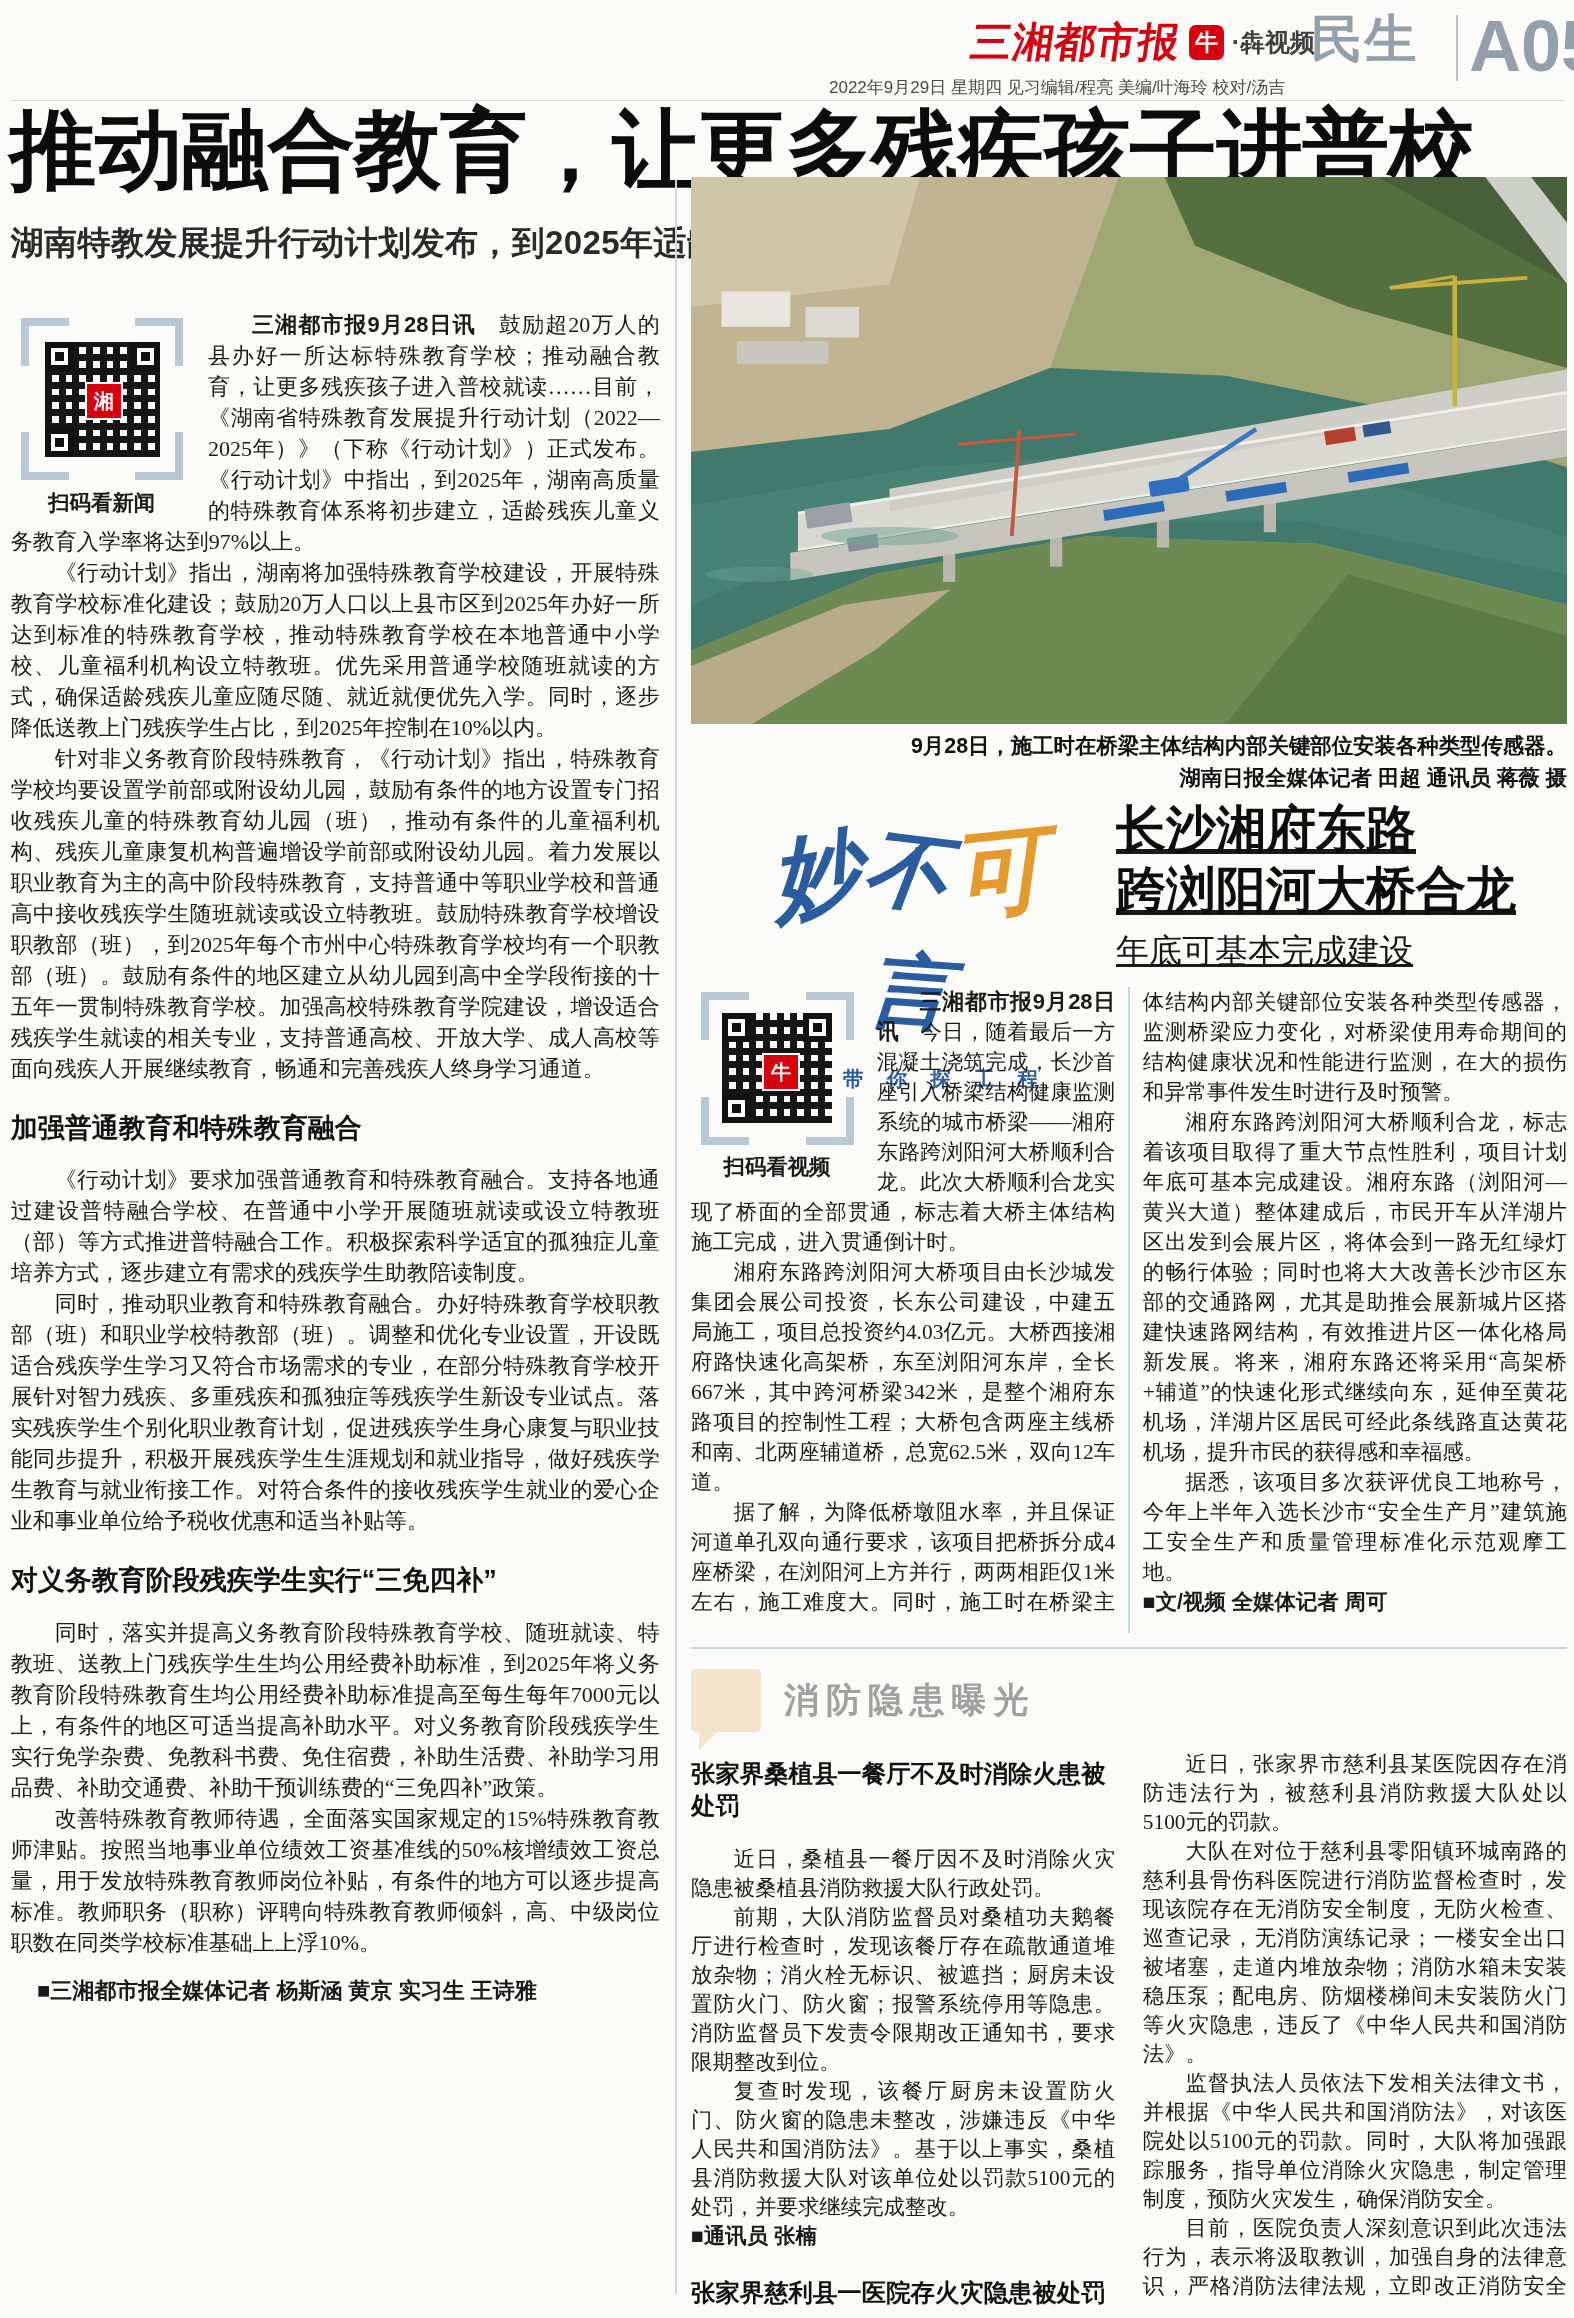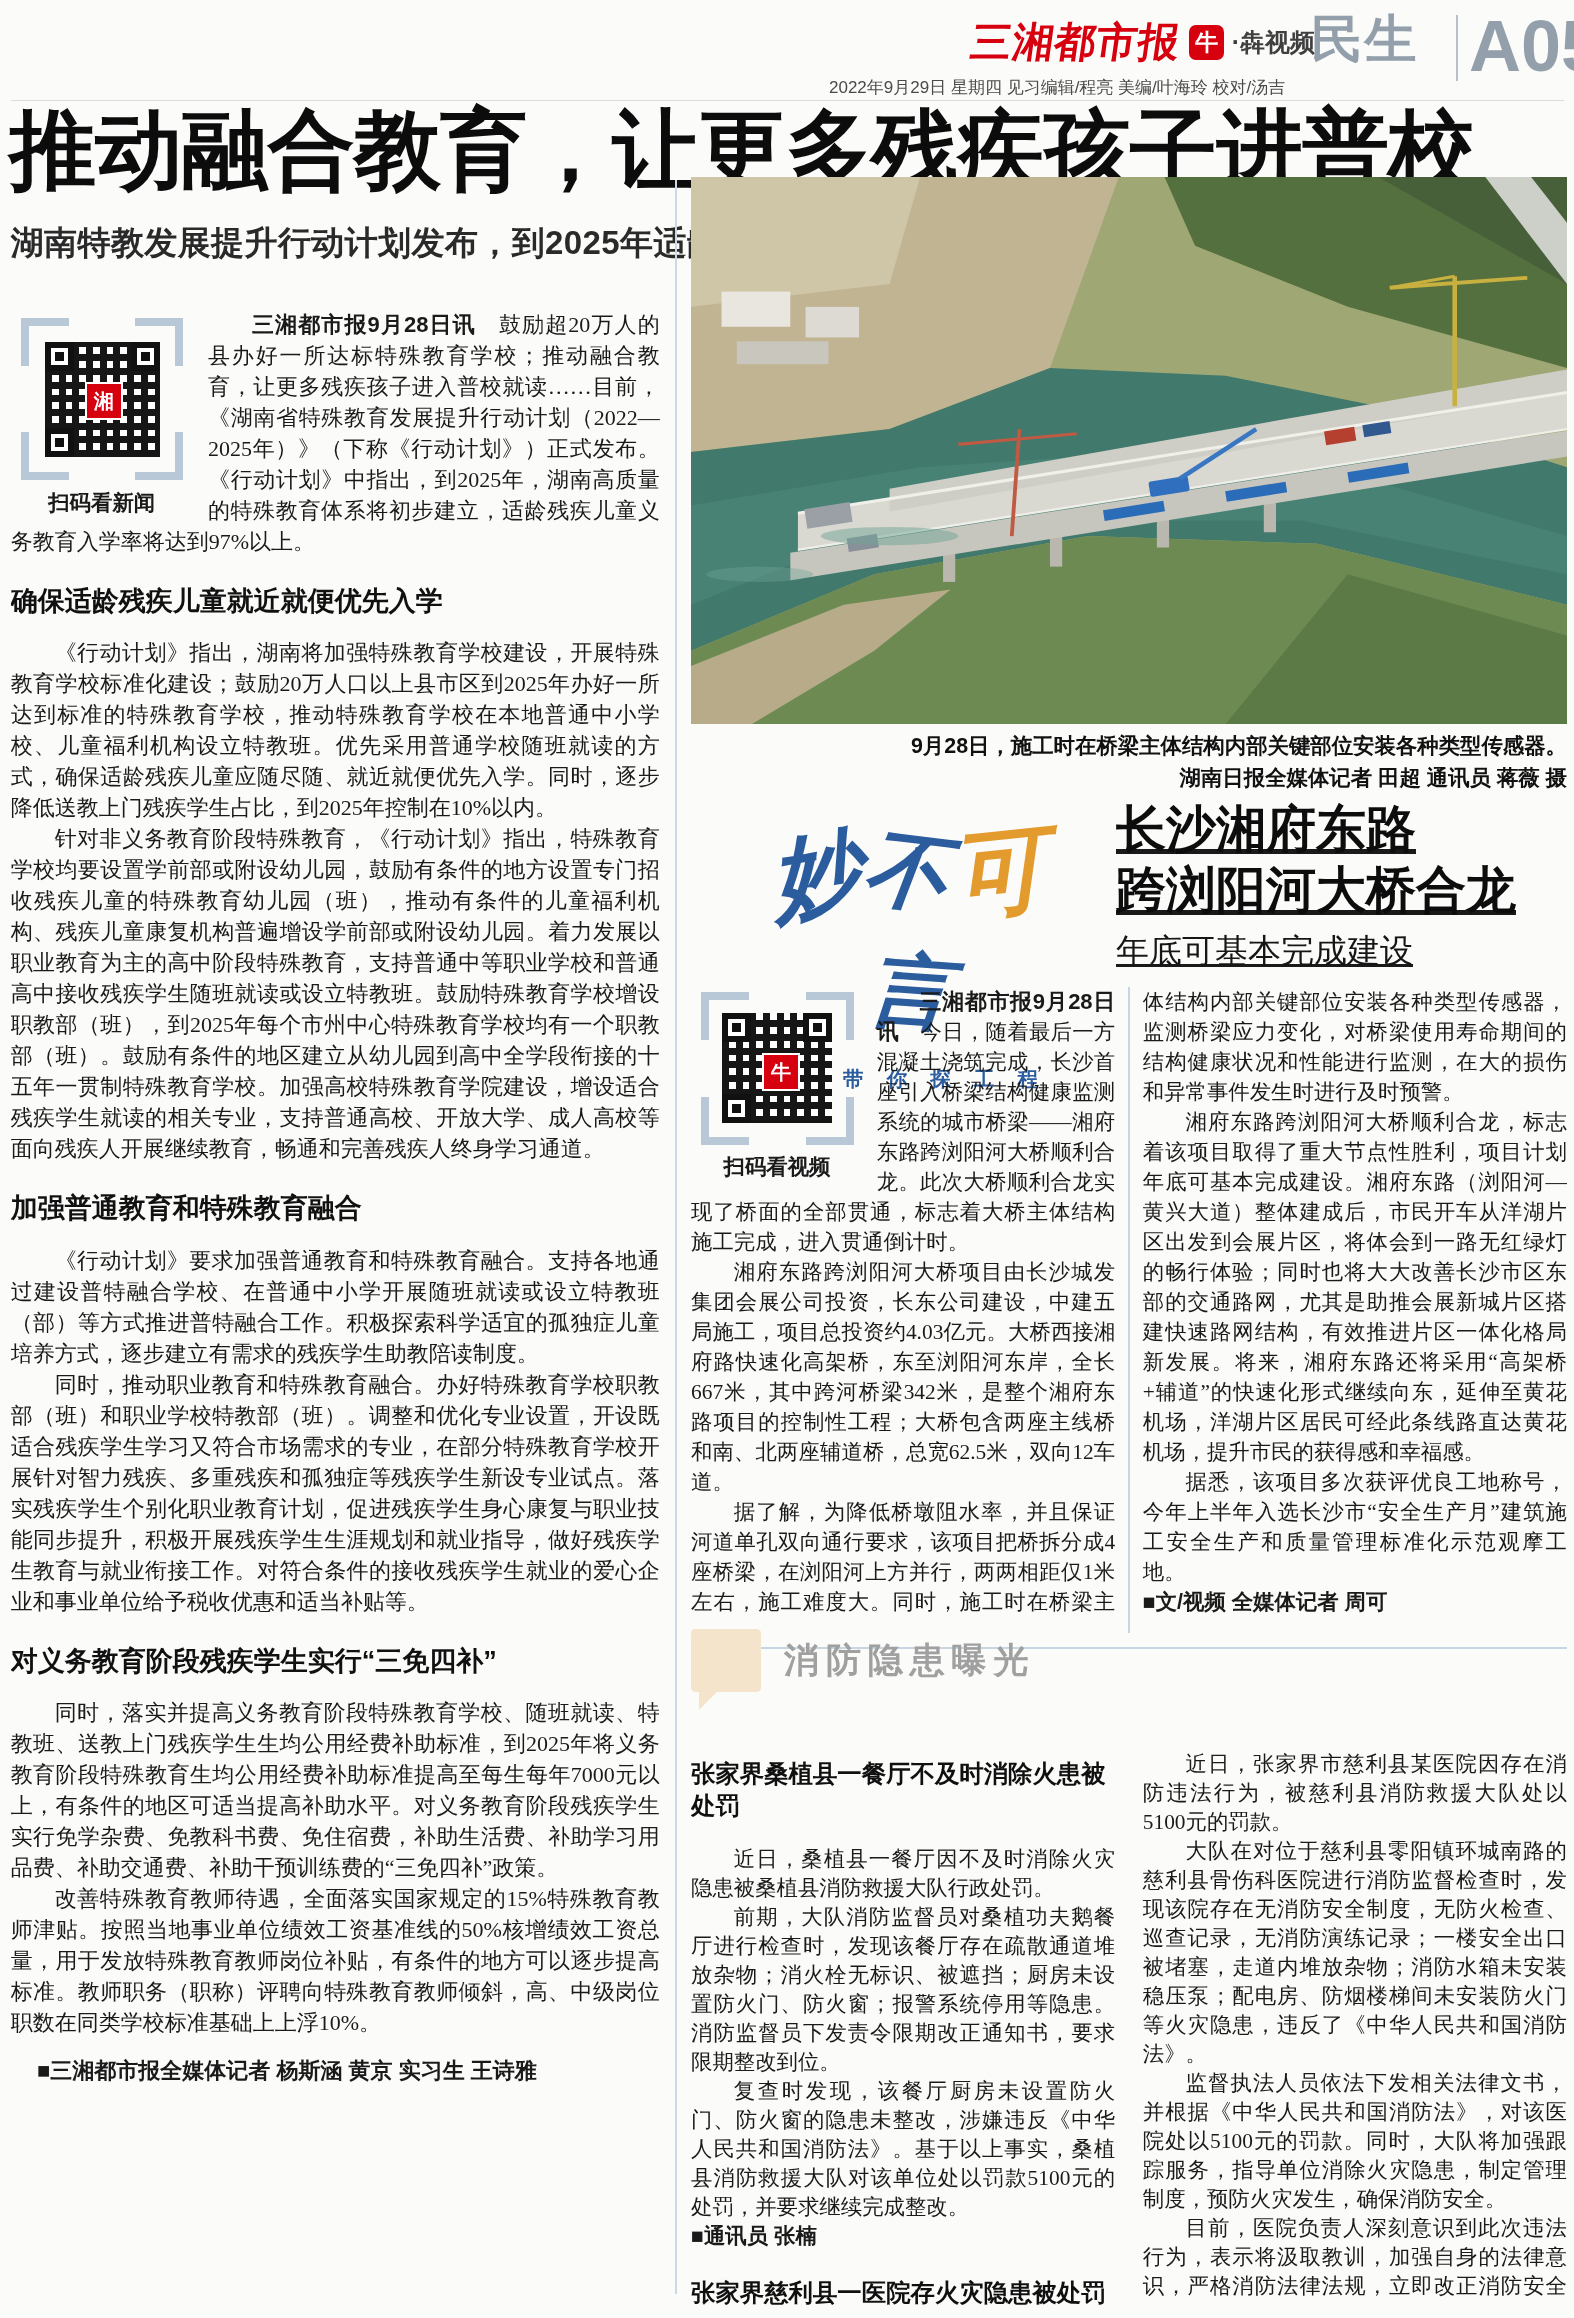--- a/index.html
+++ b/index.html
@@ -88,21 +88,21 @@
                column-count:2;column-gap:27.5px;column-rule:2.3px solid #c7d6e4;column-fill:auto;}
   .bridge-body p{margin:0;text-indent:2em;text-align:justify;font-size:21.4px;line-height:30px;}
   .bridge-body .lead-prefix{font-size:22px;}
   .qr-float2{float:left;width:172px;margin:4.6px 13.7px 4.6px 0;}
   .qr-float2 .scan-frame{width:153px;height:153px;}
   .qr-float2 .qr{left:21.4px;top:21.4px;width:110px;height:110px;}
   .bridge-byline{text-align:right;font-family:"Liberation Sans",sans-serif;font-weight:700;
                  font-size:21.4px;line-height:34px;text-indent:0 !important;}
 
   
-  .fire-header{left:691px;top:1629px;display:flex;align-items:center;gap:23px;justify-content:space-between;}
+  .fire-header{left:691px;top:1669px;display:flex;align-items:center;gap:23px;justify-content:space-between;}
   .bubble{position:relative;width:70px;height:63px;background:#f4e4cb;border-radius:4.6px;}
   .bubble:after{content:"";position:absolute;left:7.6px;bottom:-18.3px;width:0;height:0;
                 border:11.5px solid transparent;border-top-color:#f4e4cb;border-left-color:#f4e4cb;}
   .fire-title{font-family:"Liberation Sans",sans-serif;font-weight:600;font-size:35px;
               color:#a0a0a0;letter-spacing:6.9px;}
   .fire-body{left:691px;top:1750px;width:876px;height:568px;overflow:hidden;
              column-count:2;column-gap:27.5px;column-fill:auto;}
   .fire-body p{margin:0;text-indent:2em;text-align:justify;font-size:21.4px;line-height:29px;}
   .fire-headline{font-family:"Liberation Sans",sans-serif;font-weight:800;font-size:24.4px;
                  color:#101010;margin:7.6px 0 23px 0;}
@@ -146,21 +146,20 @@
         <span class="finder f3">
             <i></i>
           </span>
         <span class="qr-badge">湘</span>
       </div>
     </div>
     <div class="qr-caption">扫码看新闻</div>
   </div>
   <p class="lead-intro"><span class="lead-prefix">三湘都市报9月28日讯</span>　<span>鼓励超20万人的县办好一所达标特殊教育学校；推动融合教育，让更多残疾孩子进入普校就读……目前，《湖南省特殊教育发展提升行动计划（2022—2025年）》（下称《行动计划》）正式发布。《行动计划》中指出，到2025年，湖南高质量的特殊教育体系将初步建立，适龄残疾儿童义务教育入学率将达到97%以上。</span></p>
 
-  <h3 class="sec-heading">确保适龄残疾儿童就近就便优先入学</h3>
   <p>《行动计划》指出，湖南将加强特殊教育学校建设，开展特殊教育学校标准化建设；鼓励20万人口以上县市区到2025年办好一所达到标准的特殊教育学校，推动特殊教育学校在本地普通中小学校、儿童福利机构设立特教班。优先采用普通学校随班就读的方式，确保适龄残疾儿童应随尽随、就近就便优先入学。同时，逐步降低送教上门残疾学生占比，到2025年控制在10%以内。</p>
   <p>针对非义务教育阶段特殊教育，《行动计划》指出，特殊教育学校均要设置学前部或附设幼儿园，鼓励有条件的地方设置专门招收残疾儿童的特殊教育幼儿园（班），推动有条件的儿童福利机构、残疾儿童康复机构普遍增设学前部或附设幼儿园。着力发展以职业教育为主的高中阶段特殊教育，支持普通中等职业学校和普通高中接收残疾学生随班就读或设立特教班。鼓励特殊教育学校增设职教部（班），到2025年每个市州中心特殊教育学校均有一个职教部（班）。鼓励有条件的地区建立从幼儿园到高中全学段衔接的十五年一贯制特殊教育学校。加强高校特殊教育学院建设，增设适合残疾学生就读的相关专业，支持普通高校、开放大学、成人高校等面向残疾人开展继续教育，畅通和完善残疾人终身学习通道。</p>
 
   <h3 class="sec-heading">加强普通教育和特殊教育融合</h3>
   <p>《行动计划》要求加强普通教育和特殊教育融合。支持各地通过建设普特融合学校、在普通中小学开展随班就读或设立特教班（部）等方式推进普特融合工作。积极探索科学适宜的孤独症儿童培养方式，逐步建立有需求的残疾学生助教陪读制度。</p>
   <p>同时，推动职业教育和特殊教育融合。办好特殊教育学校职教部（班）和职业学校特教部（班）。调整和优化专业设置，开设既适合残疾学生学习又符合市场需求的专业，在部分特殊教育学校开展针对智力残疾、多重残疾和孤独症等残疾学生新设专业试点。落实残疾学生个别化职业教育计划，促进残疾学生身心康复与职业技能同步提升，积极开展残疾学生生涯规划和就业指导，做好残疾学生教育与就业衔接工作。对符合条件的接收残疾学生就业的爱心企业和事业单位给予税收优惠和适当补贴等。</p>
 
   <h3 class="sec-heading">对义务教育阶段残疾学生实行“三免四补”</h3>
   <p>同时，落实并提高义务教育阶段特殊教育学校、随班就读、特教班、送教上门残疾学生生均公用经费补助标准，到2025年将义务教育阶段特殊教育生均公用经费补助标准提高至每生每年7000元以上，有条件的地区可适当提高补助水平。对义务教育阶段残疾学生实行免学杂费、免教科书费、免住宿费，补助生活费、补助学习用品费、补助交通费、补助干预训练费的“三免四补”政策。</p>
   <p>改善特殊教育教师待遇，全面落实国家规定的15%特殊教育教师津贴。按照当地事业单位绩效工资基准线的50%核增绩效工资总量，用于发放特殊教育教师岗位补贴，有条件的地方可以逐步提高标准。教师职务（职称）评聘向特殊教育教师倾斜，高、中级岗位职数在同类学校标准基础上上浮10%。</p>

